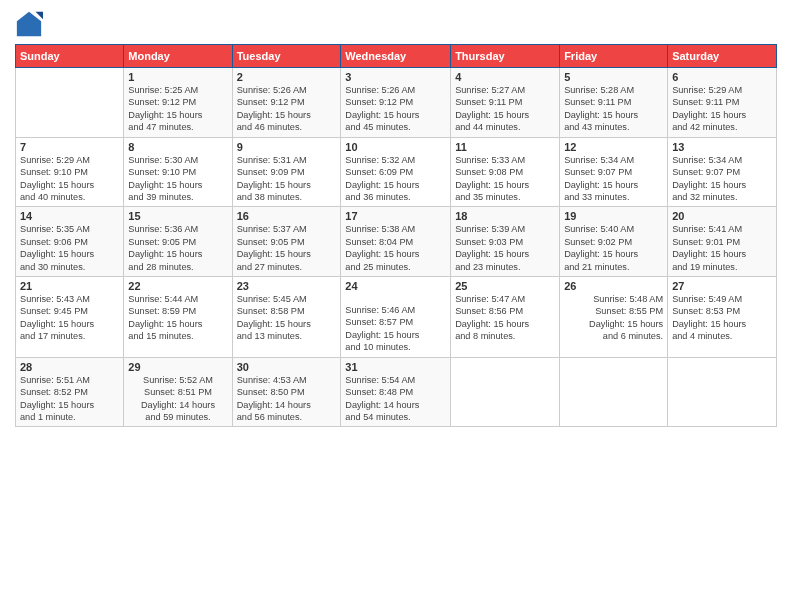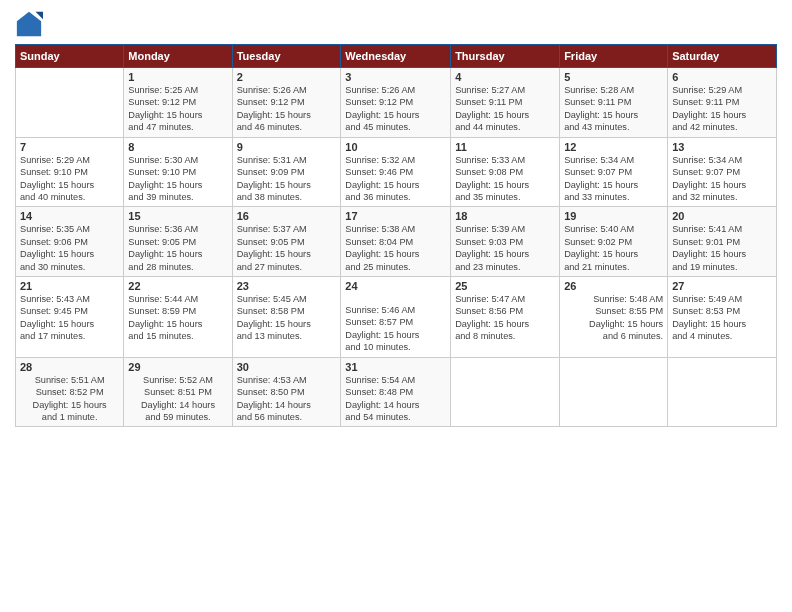--- a/index.html
+++ b/index.html
@@ -51,21 +51,21 @@
       font-size: 14px;
       color: #555;
       font-weight: normal;
     }
     .calendar {
       width: 100%;
       border-collapse: collapse;
       font-size: 10px;
     }
     .calendar thead tr th {
-      background: #7f1d1d;
+      background: #ef4444;
       color: #fff;
       padding: 5px 4px;
       text-align: left;
       font-size: 11px;
       font-weight: bold;
       border: 1px solid #1a5a9a;
     }
     .calendar tbody tr td {
       border: 1px solid #ccc;
       vertical-align: top;
@@ -190,21 +190,21 @@
           <td>
             <span class="day-number">9</span>
             <div class="day-info" style="white-space: pre-line;">Sunrise: 5:31 AM
 Sunset: 9:09 PM
 Daylight: 15 hours
 and 38 minutes.</div>
           </td>
           <td>
             <span class="day-number">10</span>
             <div class="day-info" style="white-space: pre-line;">Sunrise: 5:32 AM
-Sunset: 9:46 PM
+Sunset: 6:09 PM
 Daylight: 15 hours
 and 36 minutes.</div>
           </td>
           <td>
             <span class="day-number">11</span>
             <div class="day-info" style="white-space: pre-line;">Sunrise: 5:33 AM
 Sunset: 9:08 PM
 Daylight: 15 hours
 and 35 minutes.</div>
           </td>
@@ -321,21 +321,21 @@
             <span class="day-number">27</span>
             <div class="day-info" style="white-space: pre-line;">Sunrise: 5:49 AM
 Sunset: 8:53 PM
 Daylight: 15 hours
 and 4 minutes.</div>
           </td>
         </tr>
         <tr>
           <td>
             <span class="day-number">28</span>
-            <div class="day-info" style="white-space: pre-line; text-align: center;">Sunrise: 5:51 AM
+            <div class="day-info" style="white-space: pre-line;">Sunrise: 5:51 AM
 Sunset: 8:52 PM
 Daylight: 15 hours
 and 1 minute.</div>
           </td>
           <td>
             <span class="day-number">29</span>
             <div class="day-info" style="white-space: pre-line; text-align: center;">Sunrise: 5:52 AM
 Sunset: 8:51 PM
 Daylight: 14 hours
 and 59 minutes.</div>

